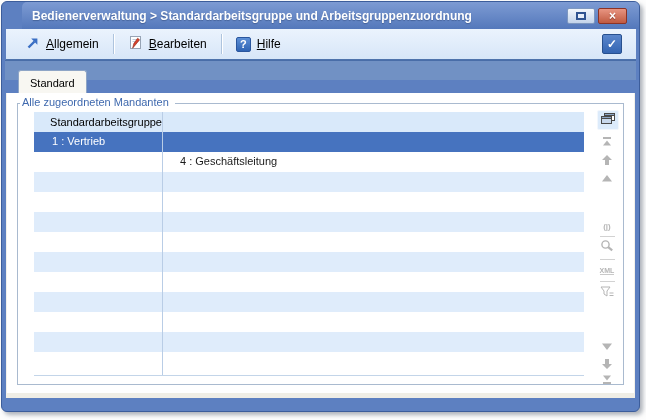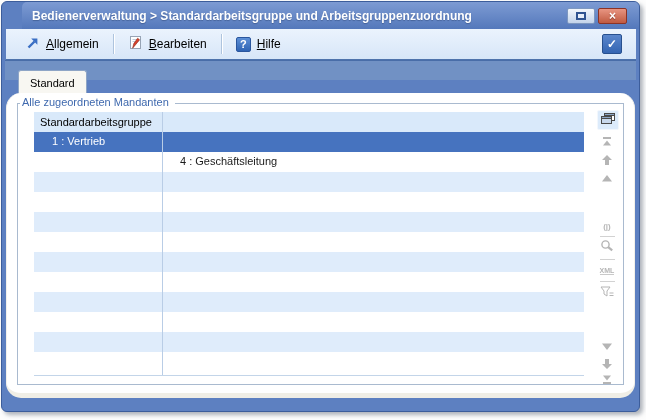--- a/index.html
+++ b/index.html
@@ -77,35 +77,34 @@
     background:#f8f7f2; border:1px solid #8ea5c6; border-bottom:none;
     border-radius:3px 3px 0 0; padding:0 11px;
     font-size:11px; color:#000; display:flex; align-items:center;
   }
   
   .content {
     position:absolute; top:91px; left:4px; right:4px; bottom:13px;
     background:#fff;
     border-left:1px solid #f2f0ea; border-right:1px solid #f2f0ea;
     border-bottom:5px solid #f0eee6;
-    border-radius:15px;
   }
   .groupbox {
     position:absolute; left:10px; right:10px; top:10px; bottom:8px;
     border:1px solid #a9bacf;
   }
   .group-legend {
     position:absolute; top:-8px; left:2px;
     background:#fff; padding:0 6px 0 2px;
     font-size:11px; color:#3f69ae; white-space:nowrap;
   }
   
   .grid { position:absolute; left:16px; top:8px; width:550px; }
   .grid-header { display:flex; height:20px; background:#d9e9fa; font-size:11px; color:#000; }
-  .grid-header .h1 { width:128px; padding:4px 0 12px 6px; }
+  .grid-header .h1 { width:128px; padding:4px 0 12px 6px;text-align:right; }
   .grid-header .h2 { flex:1; padding:4px 0 0 8px; }
   .trow { display:flex; height:20px; font-size:11px; color:#1a1a1a; }
   .trow .c1 { width:128px; }
   .trow .c2 { flex:1; padding:3px 0 0 18px; }
   .trow.selected { background:#4673bf; color:#fff;flex-direction:column; }
   .trow.stripe { background:#dfecfb; }
   .trow.plain { background:#ffffff; }
   .col-divider {
     position:absolute; left:144px; top:8px; width:1px; height:263px;
     background:#b9cde6;

